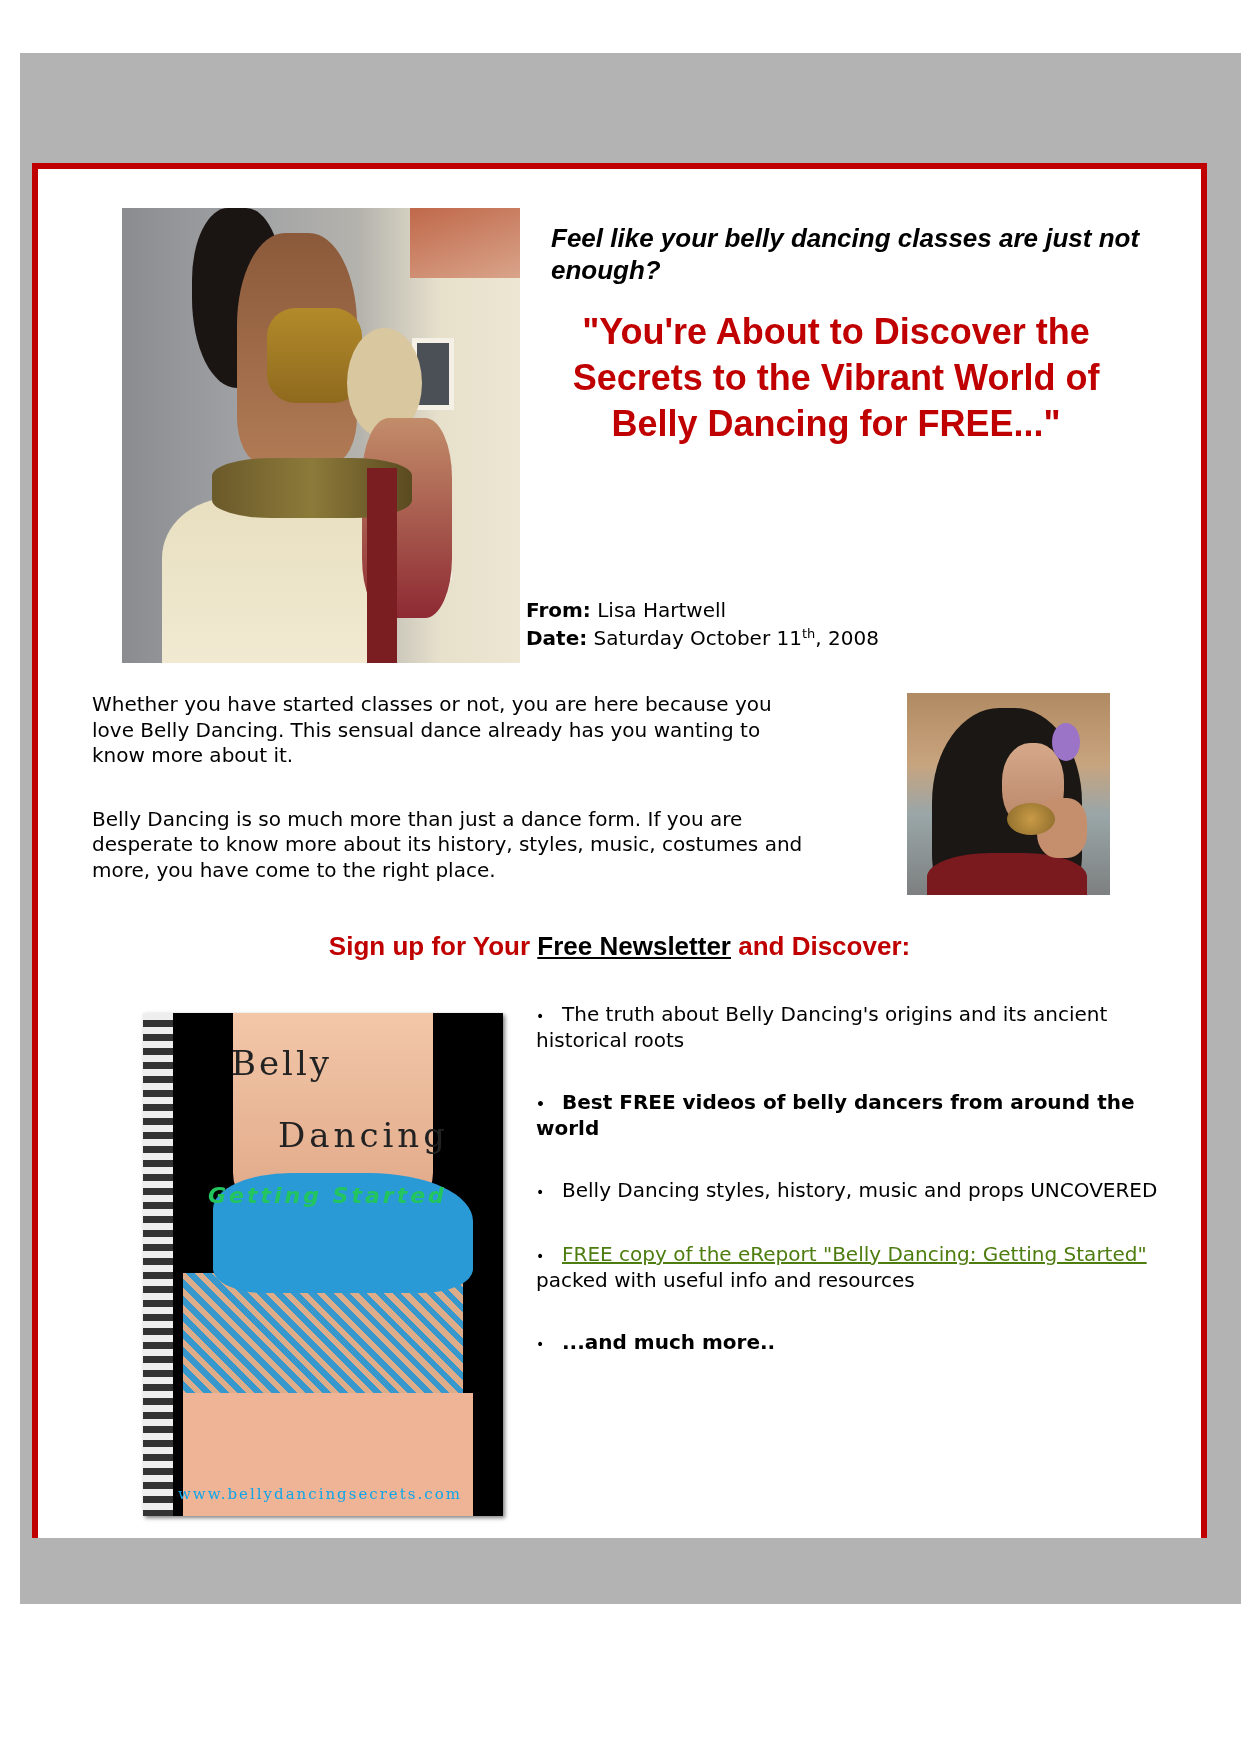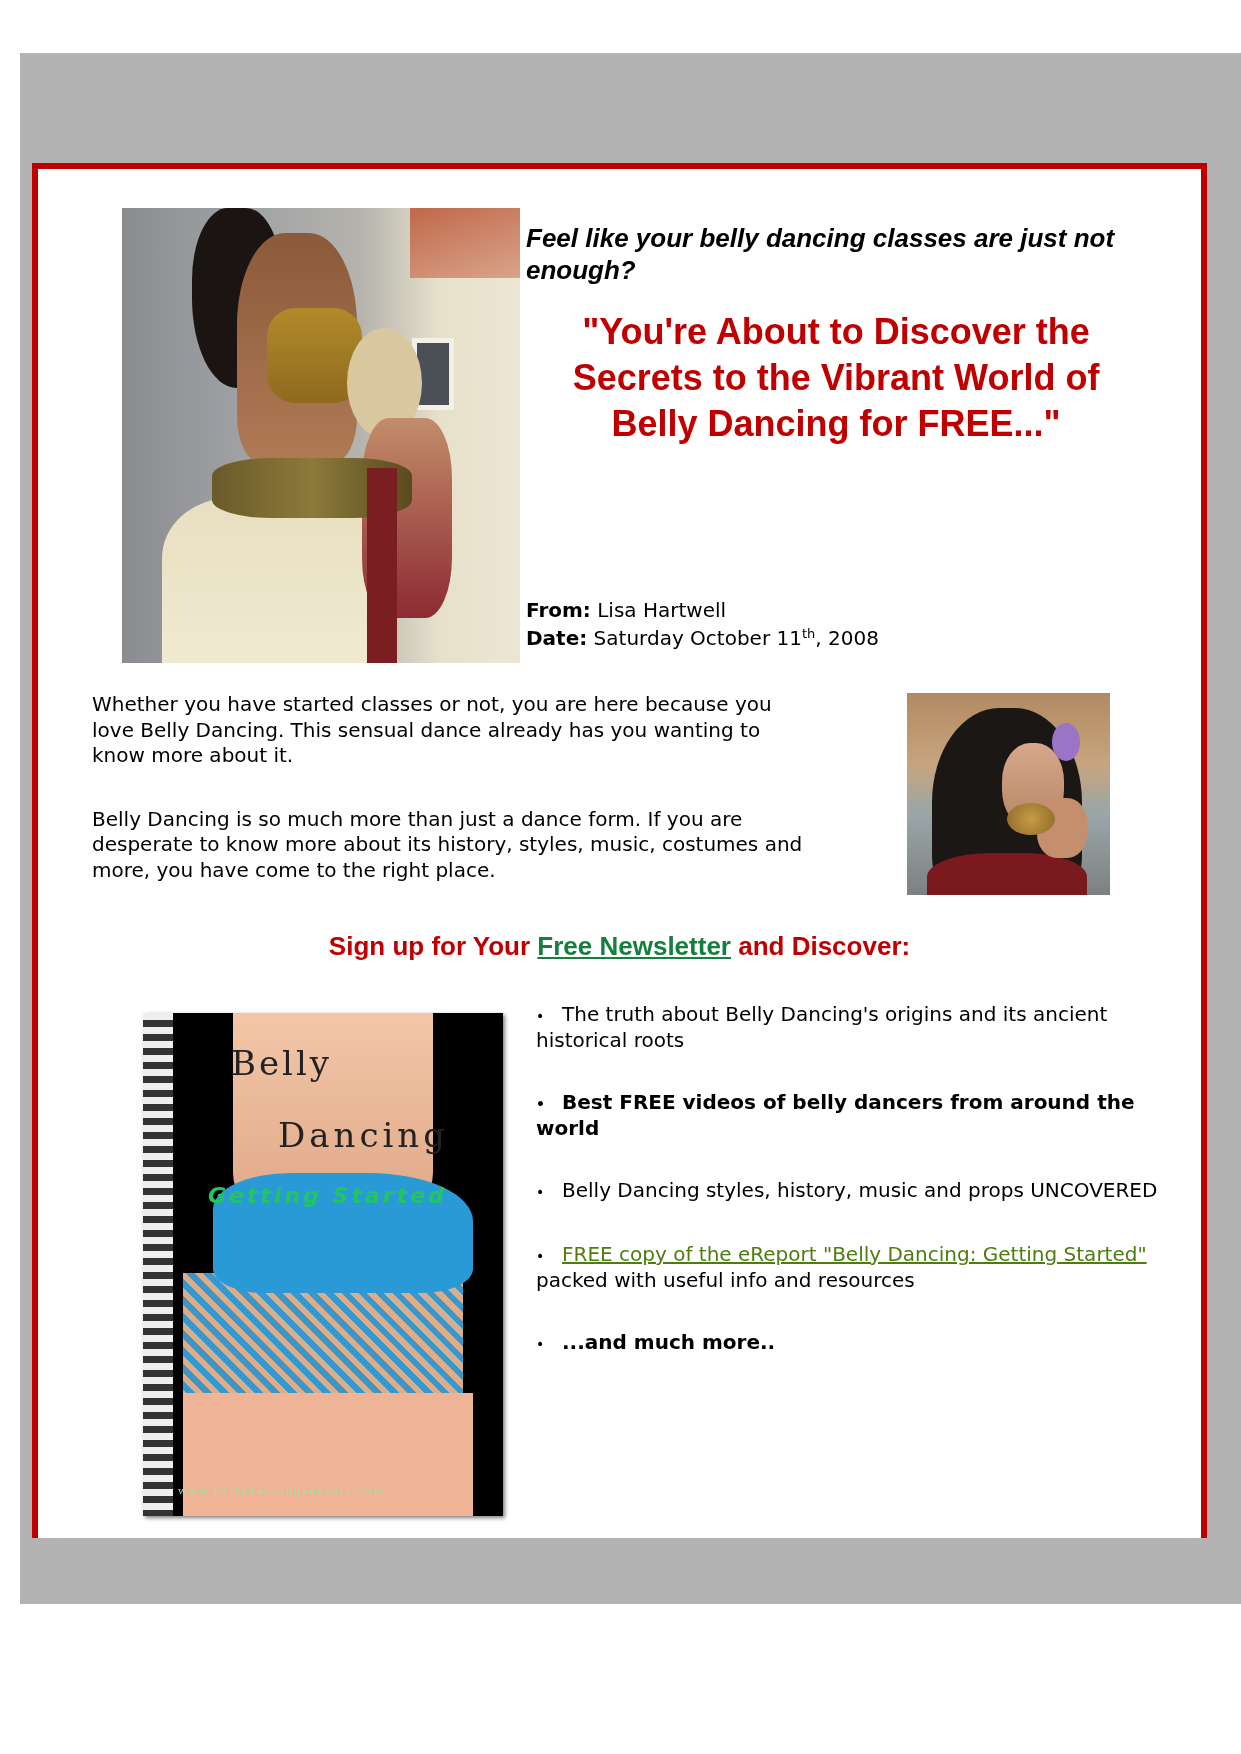--- a/index.html
+++ b/index.html
@@ -18,21 +18,21 @@
   .photo-main .window { position:absolute; width:32px; height:62px; background:#4b5057; border:5px solid #f4f0e6; }
   .photo-main .hair { position:absolute; left:70px; top:0; width:90px; height:180px; background:#1a1412; border-radius: 40% 40% 50% 50%; }
   .photo-main .body1 { position:absolute; left:115px; top:25px; width:120px; height:230px; background: linear-gradient(180deg,#8b5a3a,#b07a55); border-radius: 40% 40% 20% 20%; }
   .photo-main .top1 { position:absolute; left:145px; top:100px; width:95px; height:95px; background: linear-gradient(180deg,#b28a2a,#8f6a1e); border-radius: 30%; }
   .photo-main .blond { position:absolute; left:225px; top:120px; width:75px; height:110px; background:#d9c7a0; border-radius: 50%; }
   .photo-main .body2 { position:absolute; left:240px; top:210px; width:90px; height:200px; background: linear-gradient(180deg,#c28d6a,#8e2a33); border-radius: 30%; }
   .photo-main .skirt { position:absolute; left:40px; top:290px; width:230px; height:200px; background: linear-gradient(180deg,#e8dfc0,#f3ecd5); border-radius: 30% 30% 0 0; }
   .photo-main .belt { position:absolute; left:90px; top:250px; width:200px; height:60px; background: linear-gradient(90deg,#6b5a2a,#8c7a3a,#5a4a20); border-radius: 30%; }
   .photo-main .sash { position:absolute; left:245px; top:260px; width:30px; height:200px; background:#7a1e22; }
 
-  .tagline { left: 488px; top: 53px; width: 620px; font-family: "Liberation Sans", sans-serif;
+  .tagline { left: 513px; top: 53px; width: 620px; font-family: "Liberation Sans", sans-serif;
     font-style: italic; font-weight: bold; font-size: 26px; line-height: 32px; color: #000; }
   .headline { left: 488px; top: 140px; width: 620px; text-align: center; font-family: "Liberation Sans", sans-serif;
     font-weight: bold; font-size: 36px; line-height: 46px; color: #c00000; }
   .meta { left: 488px; top: 427px; font-size: 20px; line-height: 28px; }
   .meta b { font-weight: bold; }
   .meta sup { font-size: 13px; vertical-align: 7px; line-height: 0; }
 
   .intro { left: 54px; top: 523px; width: 720px; font-size: 20px; line-height: 25.5px; }
   .intro p { margin: 0 0 38px 0; }
 
@@ -40,35 +40,35 @@
     background: linear-gradient(180deg, #b08a62 0%, #c8a47e 35%, #9aa6a8 60%, #7d8080 100%); }
   .portrait .hairp { position:absolute; left:25px; top:15px; width:150px; height:210px; background:#1b1714; border-radius: 45% 45% 30% 30%; }
   .portrait .face { position:absolute; left:95px; top:50px; width:62px; height:85px; background: linear-gradient(180deg,#d6a88a,#b88466); border-radius: 45%; }
   .portrait .flower { position:absolute; left:145px; top:30px; width:28px; height:38px; background:#9b74c8; border-radius: 50%; }
   .portrait .instrument { position:absolute; left:100px; top:110px; width:48px; height:32px; background: radial-gradient(circle,#c89a46,#8a6a2a); border-radius: 50%; }
   .portrait .hand { position:absolute; left:130px; top:105px; width:50px; height:60px; background:#c58f6e; border-radius: 40%; }
   .portrait .dress { position:absolute; left:20px; top:160px; width:160px; height:60px; background:#7a1a1e; border-radius: 40% 40% 0 0; }
 
   .signup { left: 0; top: 760px; width: 1163px; text-align: center; font-family: "Liberation Sans", sans-serif;
     font-weight: bold; font-size: 26px; line-height: 34px; color: #c00000; }
-  .signup a { color: #15803d; text-decoration: underline; }
+  .signup a { color: #000000; text-decoration: underline; }
 
   .cover { left: 105px; top: 844px; width: 360px; height: 503px; overflow: hidden; background: #000;
     box-shadow: 2px 2px 4px rgba(0,0,0,0.5); }
   .cover .spiral { position:absolute; left:0; top:0; width:30px; height:100%;
     background: repeating-linear-gradient(180deg, #eeeeee 0px, #eeeeee 7px, #333 7px, #333 14px); }
   .cover .skin { position:absolute; left:90px; top:0; width:200px; height:200px; background: linear-gradient(180deg,#f2c7a8,#e0a888); border-radius: 0 0 20% 20%; }
   .cover .wrap { position:absolute; left:70px; top:160px; width:260px; height:120px; background: #2a9ad6; border-radius: 30% 40% 20% 20%; }
   .cover .net { position:absolute; left:40px; top:260px; width:280px; height:150px;
     background: repeating-linear-gradient(45deg, #3aa0d8 0 6px, #e9b590 6px 12px); opacity: .95; }
   .cover .pants { position:absolute; left:40px; top:380px; width:290px; height:123px; background:#efb495; }
   .cover .t1 { position:absolute; left:88px; top:30px; font-family:"DejaVu Serif", serif; font-size:34px; letter-spacing:3px; color:#222; }
   .cover .t2 { position:absolute; left:135px; top:102px; font-family:"DejaVu Serif", serif; font-size:34px; letter-spacing:4px; color:#222; }
   .cover .t3 { position:absolute; left:65px; top:170px; font-family:"DejaVu Sans", sans-serif; font-weight:bold; font-style: italic; font-size:22px; letter-spacing:3px; color:#22c55e; }
-  .cover .t4 { position:absolute; left:35px; top:472px; font-family:"DejaVu Serif", serif; font-size:10px; letter-spacing:2px; color:#86efac; }
+  .cover .t4 { position:absolute; left:35px; top:472px; font-family:"DejaVu Serif", serif; font-size:15px; letter-spacing:2px; color:#0ea5e9; }
 
   .benefits { left: 498px; top: 833px; width: 630px; font-size: 20px; line-height: 24px; list-style: none; margin: 0; padding: 0; }
   .benefits li { margin: 0 0 38px 0; }
   .benefits li.last { margin-top: 14px; }
   .benefits .bullet { display: inline-block; width: 26px; font-size: 14px; }
   .benefits .bold { font-weight: bold; }
   .benefits a { color: #4d7c0f; text-decoration: underline; }
 </style>
 </head>
 <body>

